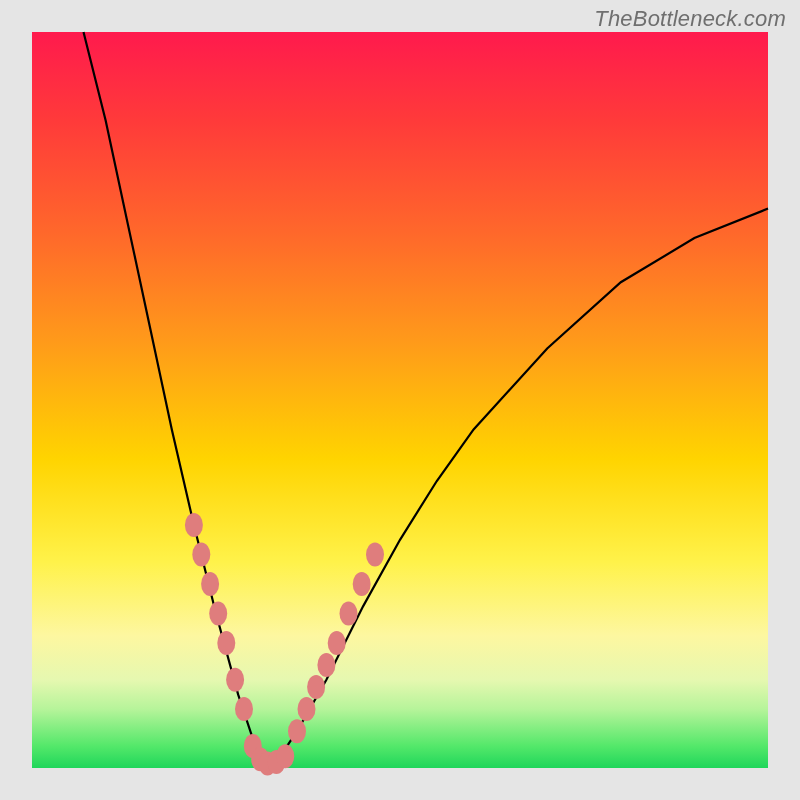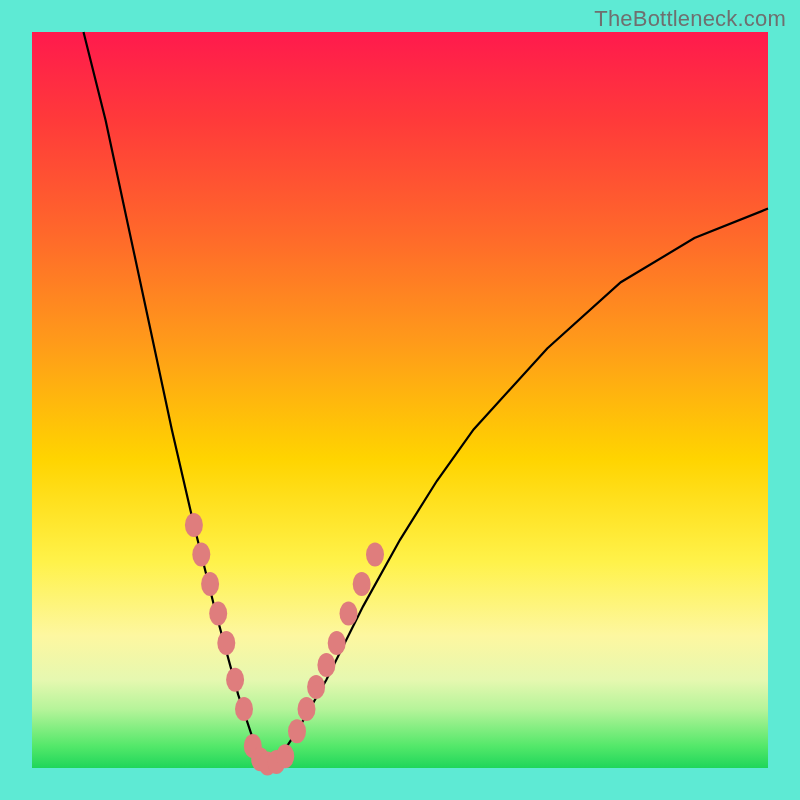--- a/index.html
+++ b/index.html
@@ -8,21 +8,22 @@
     width: 800px;
     height: 800px;
     overflow: hidden;
     background: #000;
     font-family: Arial, Helvetica, sans-serif;
   }
   .frame {
     position: relative;
     width: 800px;
     height: 800px;
-    background: #5eead4;
+    background: #e5e5e5;
+    font-style: italic;
   }
   .plot-area {
     position: absolute;
     left: 32px;
     top: 32px;
     width: 736px;
     height: 736px;
     background: linear-gradient(
       to bottom,
       #ff1a4d 0%,

